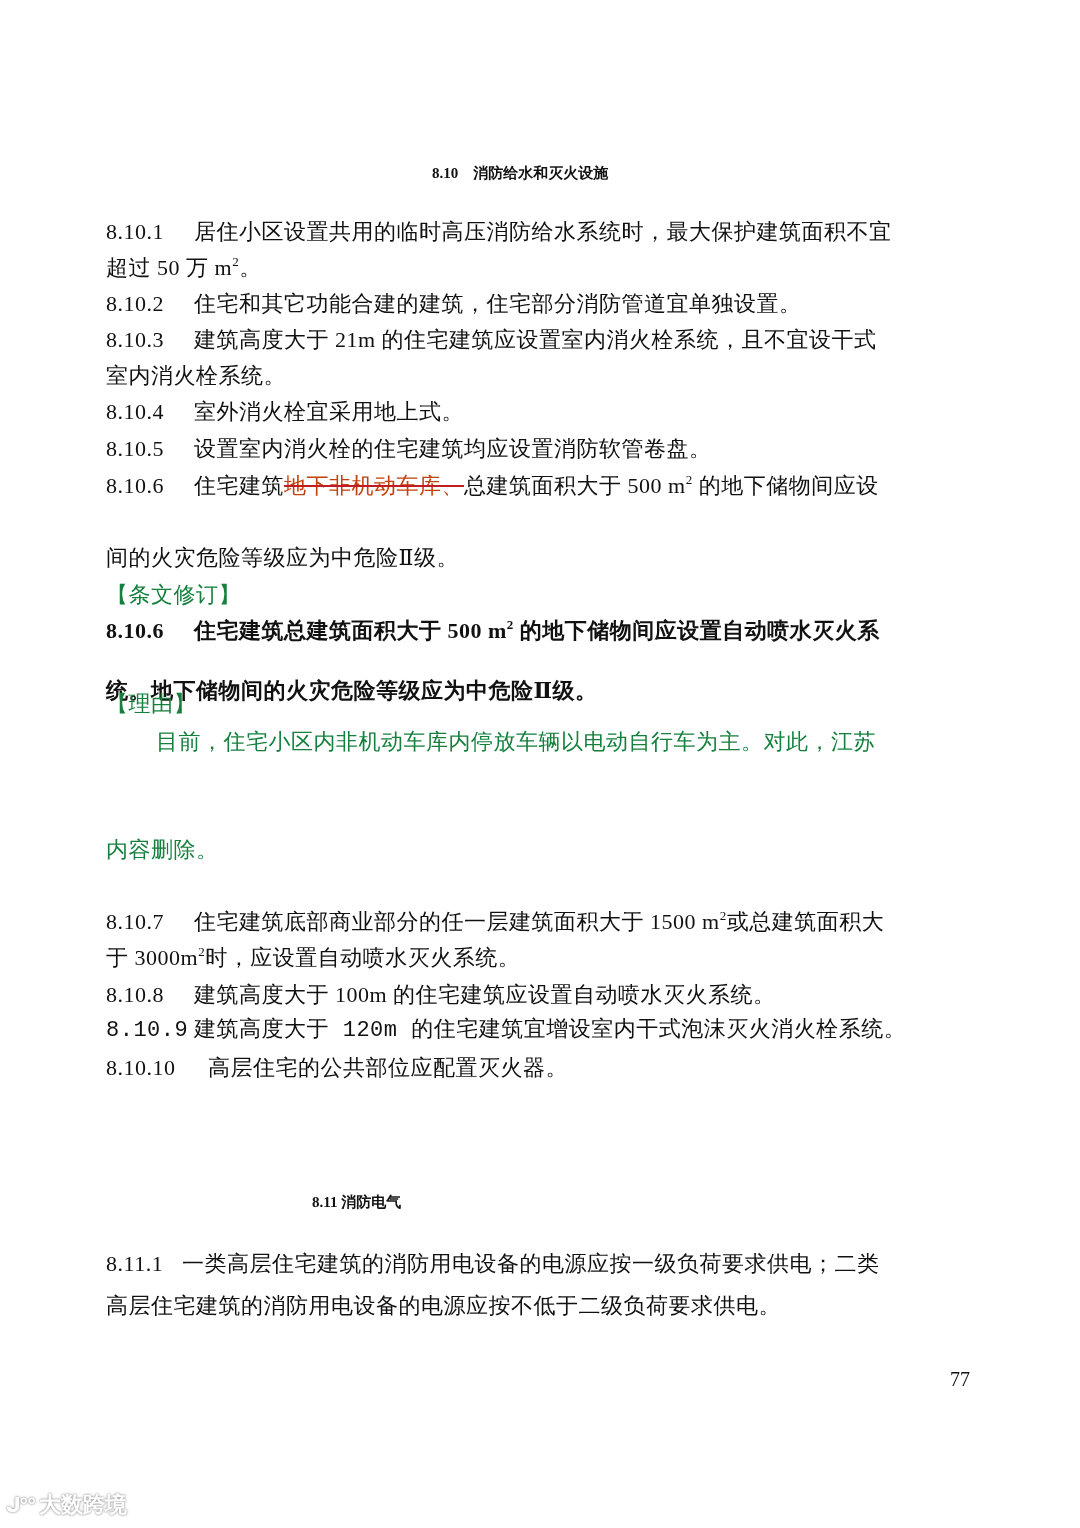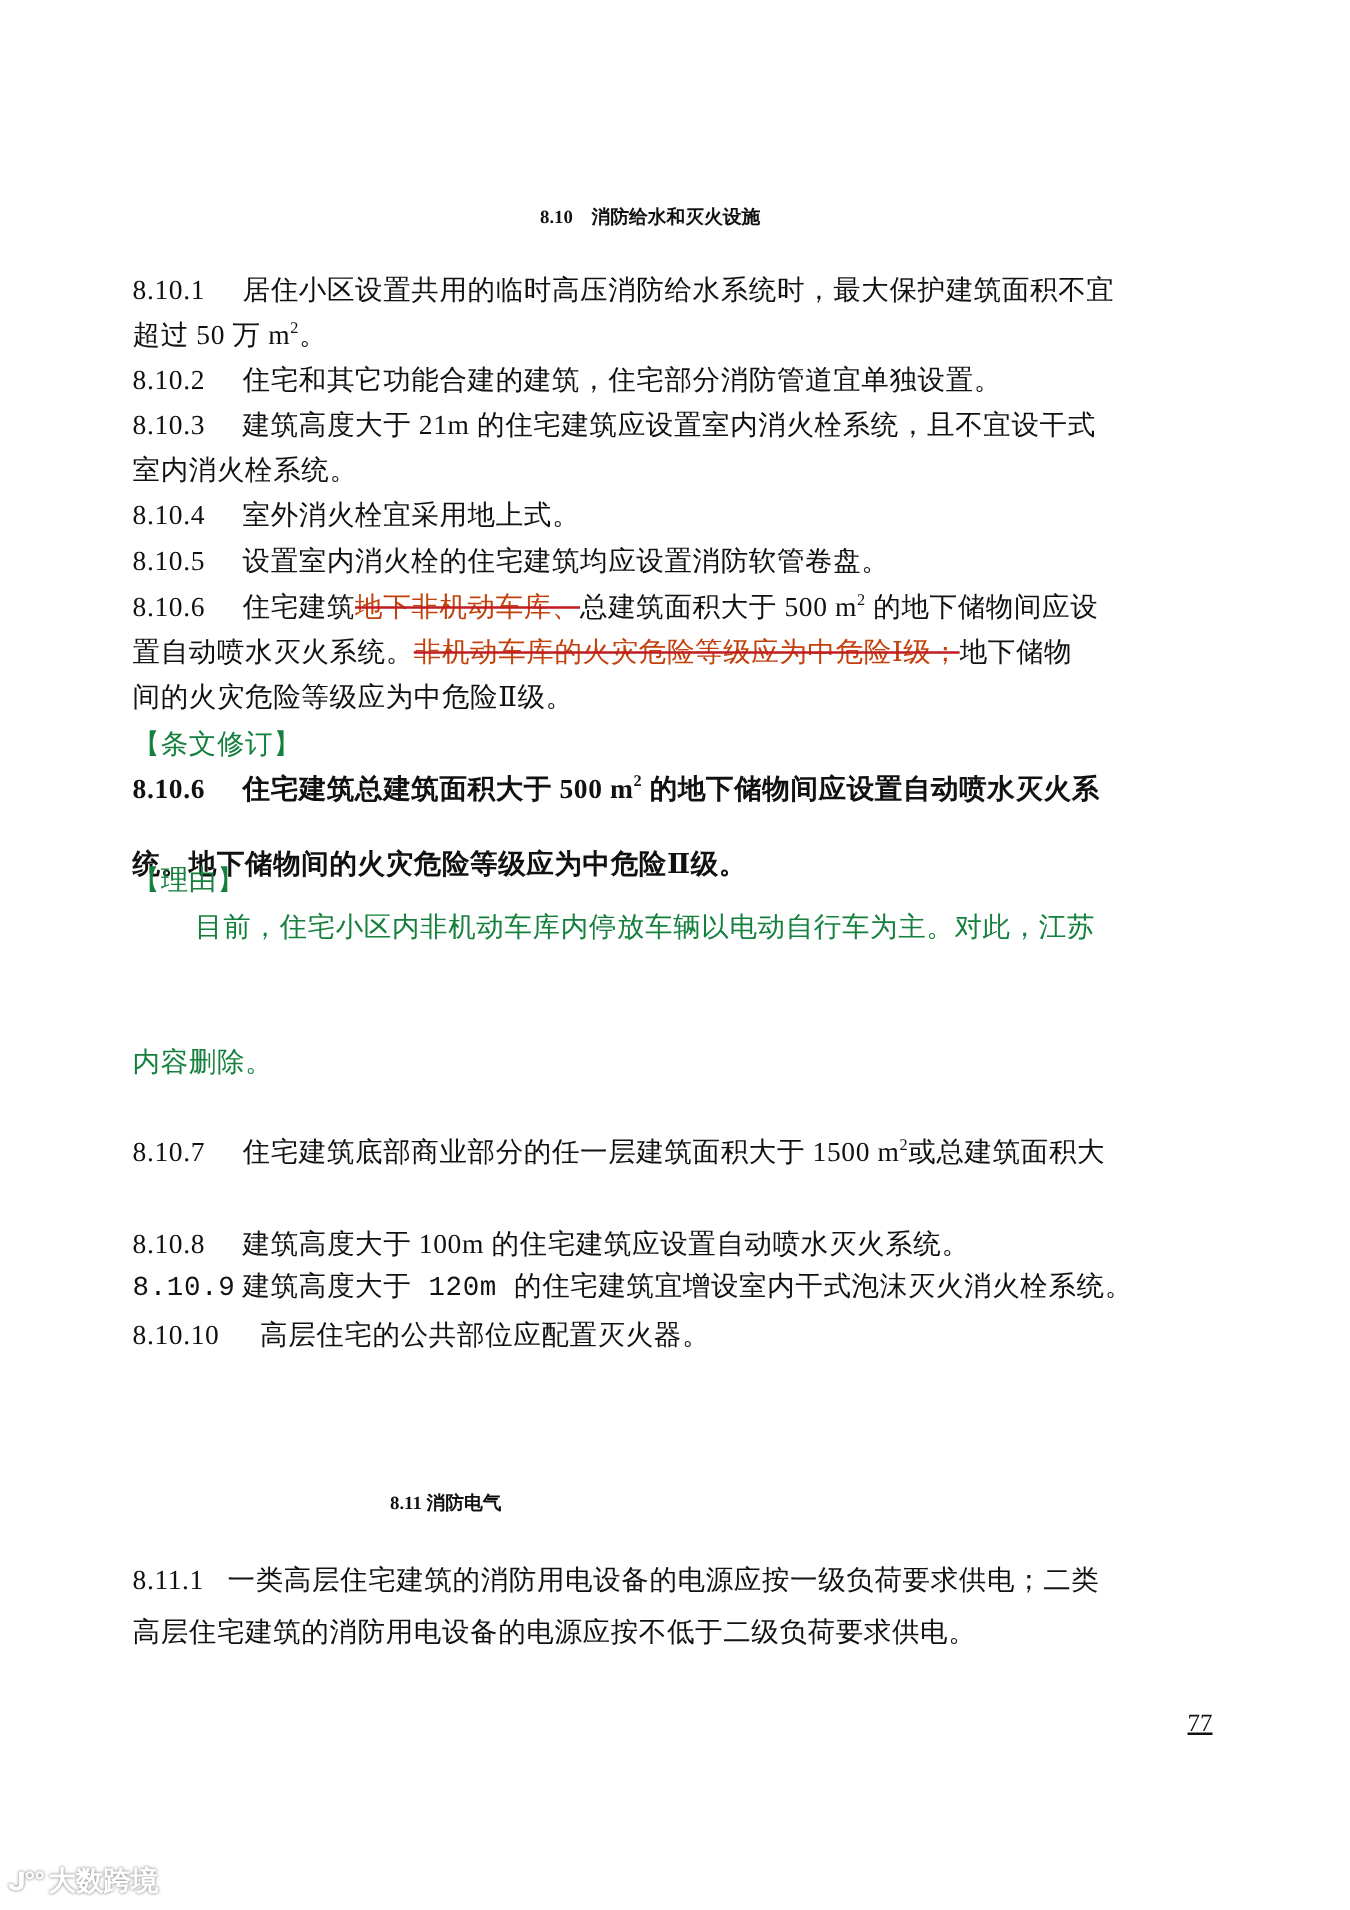--- a/index.html
+++ b/index.html
@@ -20,21 +20,20 @@
   }
   .num { display: inline-block; min-width: 88px; }
   .num10 { display: inline-block; min-width: 102px; }
   .red { color: #15803d; }
   .strike { color: #c2410c; text-decoration: line-through; text-decoration-color: #c01c22; text-decoration-thickness: 2px; }
   .bold { font-weight: bold; }
   sup { font-size: 13px; vertical-align: 9px; line-height: 0; }
   .page-number {
     position: absolute; left: 950px; top: 1368px; font-size: 20px;
     font-family: "Liberation Serif", "DejaVu Serif", serif;
-    text-decoration: underline;
   }
   .watermark {
     position: absolute; left: 6px; top: 1490px; font-size: 22px; color: #ffffff;
     font-family: "DejaVu Sans", sans-serif; font-weight: bold;
     text-shadow: 0 0 2px #9a9a9a, 0 0 3px #b0b0b0;
     display: flex; align-items: center; gap: 4px;
   }
   .wm-logo { font-size: 20px; letter-spacing: -2px; }
 </style>
 </head>
@@ -64,37 +63,37 @@
     <span class="num">8.10.4</span><span>室外消火栓宜采用地上式。</span>
   </div>
 
   <div class="line" style="top:431px;">
     <span class="num">8.10.5</span><span>设置室内消火栓的住宅建筑均应设置消防软管卷盘。</span>
   </div>
 
   <div class="line" style="top:468px;">
     <span class="num">8.10.6</span><span>住宅建筑</span><span class="strike">地下非机动车库、</span><span>总建筑面积大于 500 m</span><sup>2</sup><span> 的地下储物间应设</span>
   </div>
-  <div class="line" style="top:504px;">
-    <span>置自动喷水灭火系统。</span><span class="strike">非机动车库的火灾危险等级应为中危险Ⅰ级；</span><span>地下储物</span>
-  </div>
   <div class="line" style="top:540px;">间的火灾危险等级应为中危险Ⅱ级。</div>
 
   <div class="line red" style="top:577px;">【条文修订】</div>
   <div class="line bold" style="top:613px;">
     <span class="num">8.10.6</span><span>住宅建筑总建筑面积大于 500 m</span><sup>2</sup><span> 的地下储物间应设置自动喷水灭火系</span>
   </div>
   <div class="line bold" style="top:649px;margin-top:24px;">统。地下储物间的火灾危险等级应为中危险Ⅱ级。</div>
 
   <div class="line red" style="top:686px;">【理由】</div>
   <div class="line red" style="top:724px; left:156px;">目前，住宅小区内非机动车库内停放车辆以电动自行车为主。对此，江苏</div>
   <div class="line red" style="top:832px;">内容删除。</div>
 
   <div class="line" style="top:904px;">
     <span class="num">8.10.7</span><span>住宅建筑底部商业部分的任一层建筑面积大于 1500 m</span><sup>2</sup><span>或总建筑面积大</span>
+  </div>
+  <div class="line" style="top:940px;">
+    <span>于 3000m</span><sup>2</sup><span>时，应设置自动喷水灭火系统。</span>
   </div>
 
   <div class="line" style="top:977px;">
     <span class="num">8.10.8</span><span>建筑高度大于 100m 的住宅建筑应设置自动喷水灭火系统。</span>
   </div>
 
   <div class="line" style="top:1013px;font-family:Liberation Mono, monospace;">
     <span class="num">8.10.9</span><span>建筑高度大于 120m 的住宅建筑宜增设室内干式泡沫灭火消火栓系统。</span>
   </div>
 

